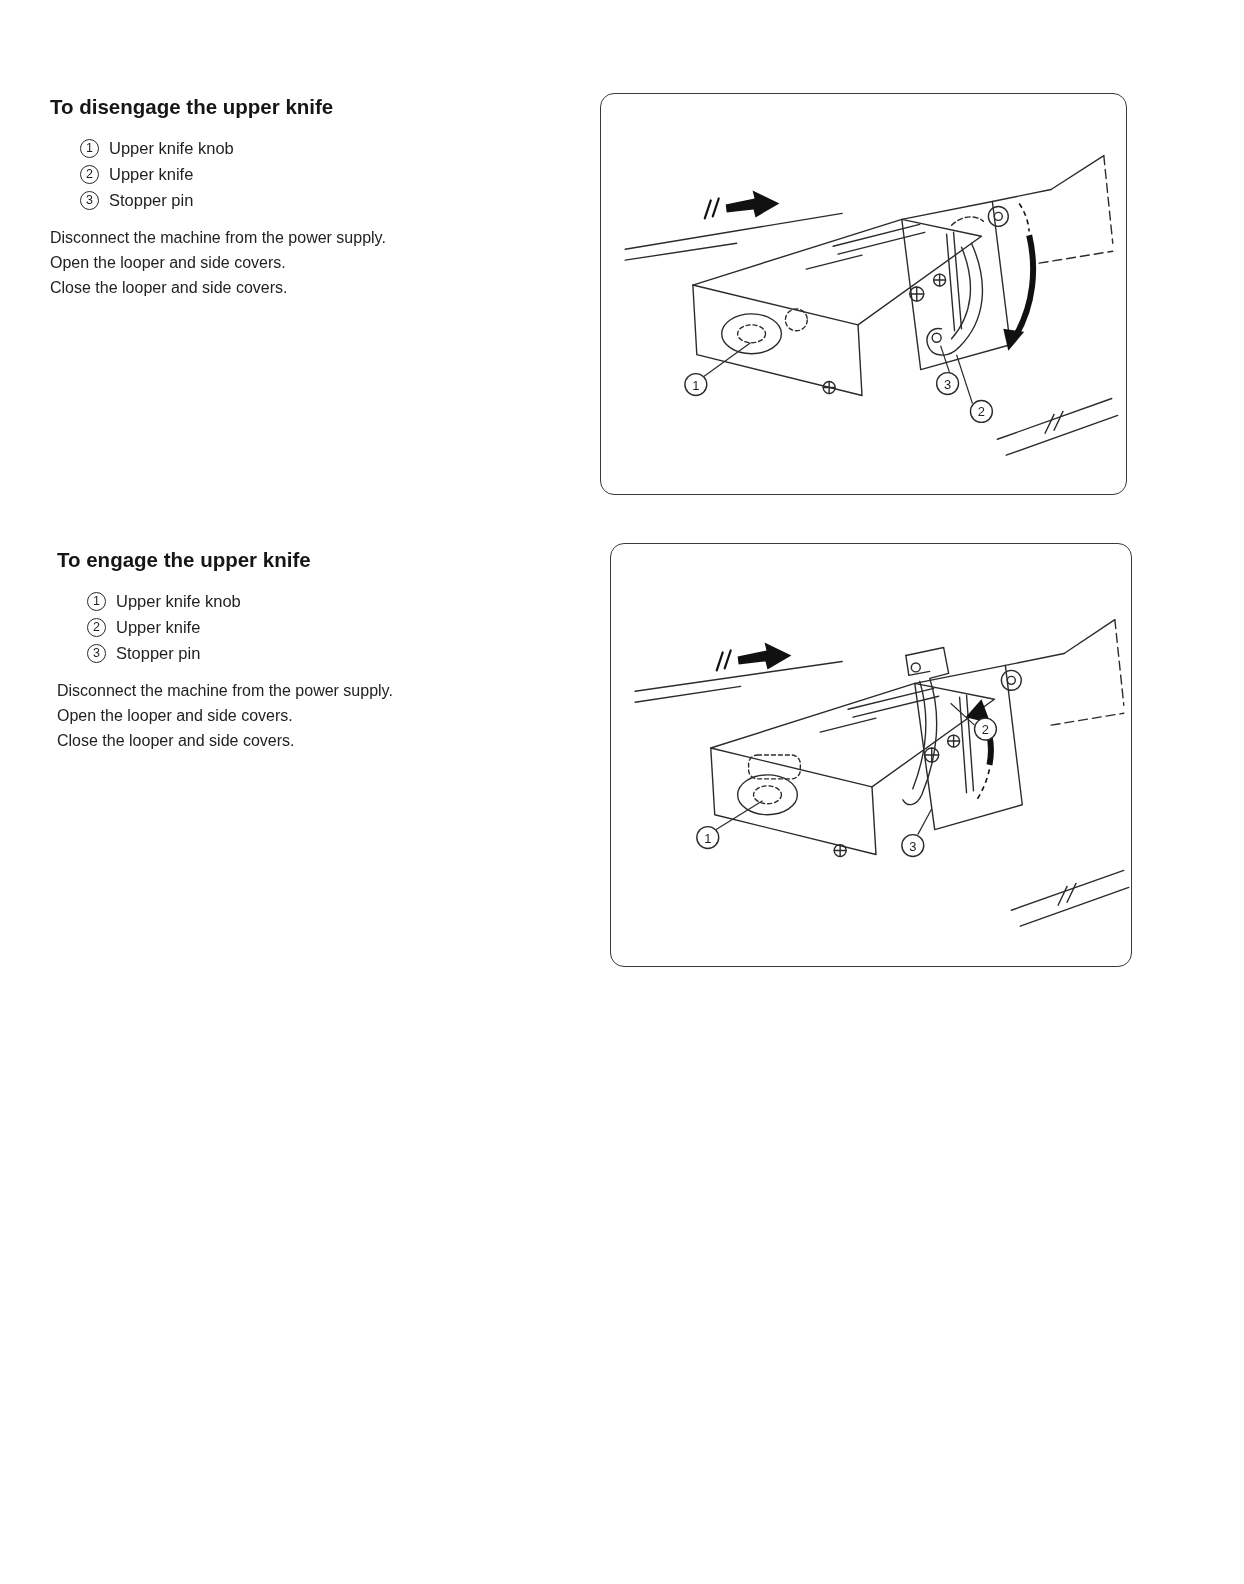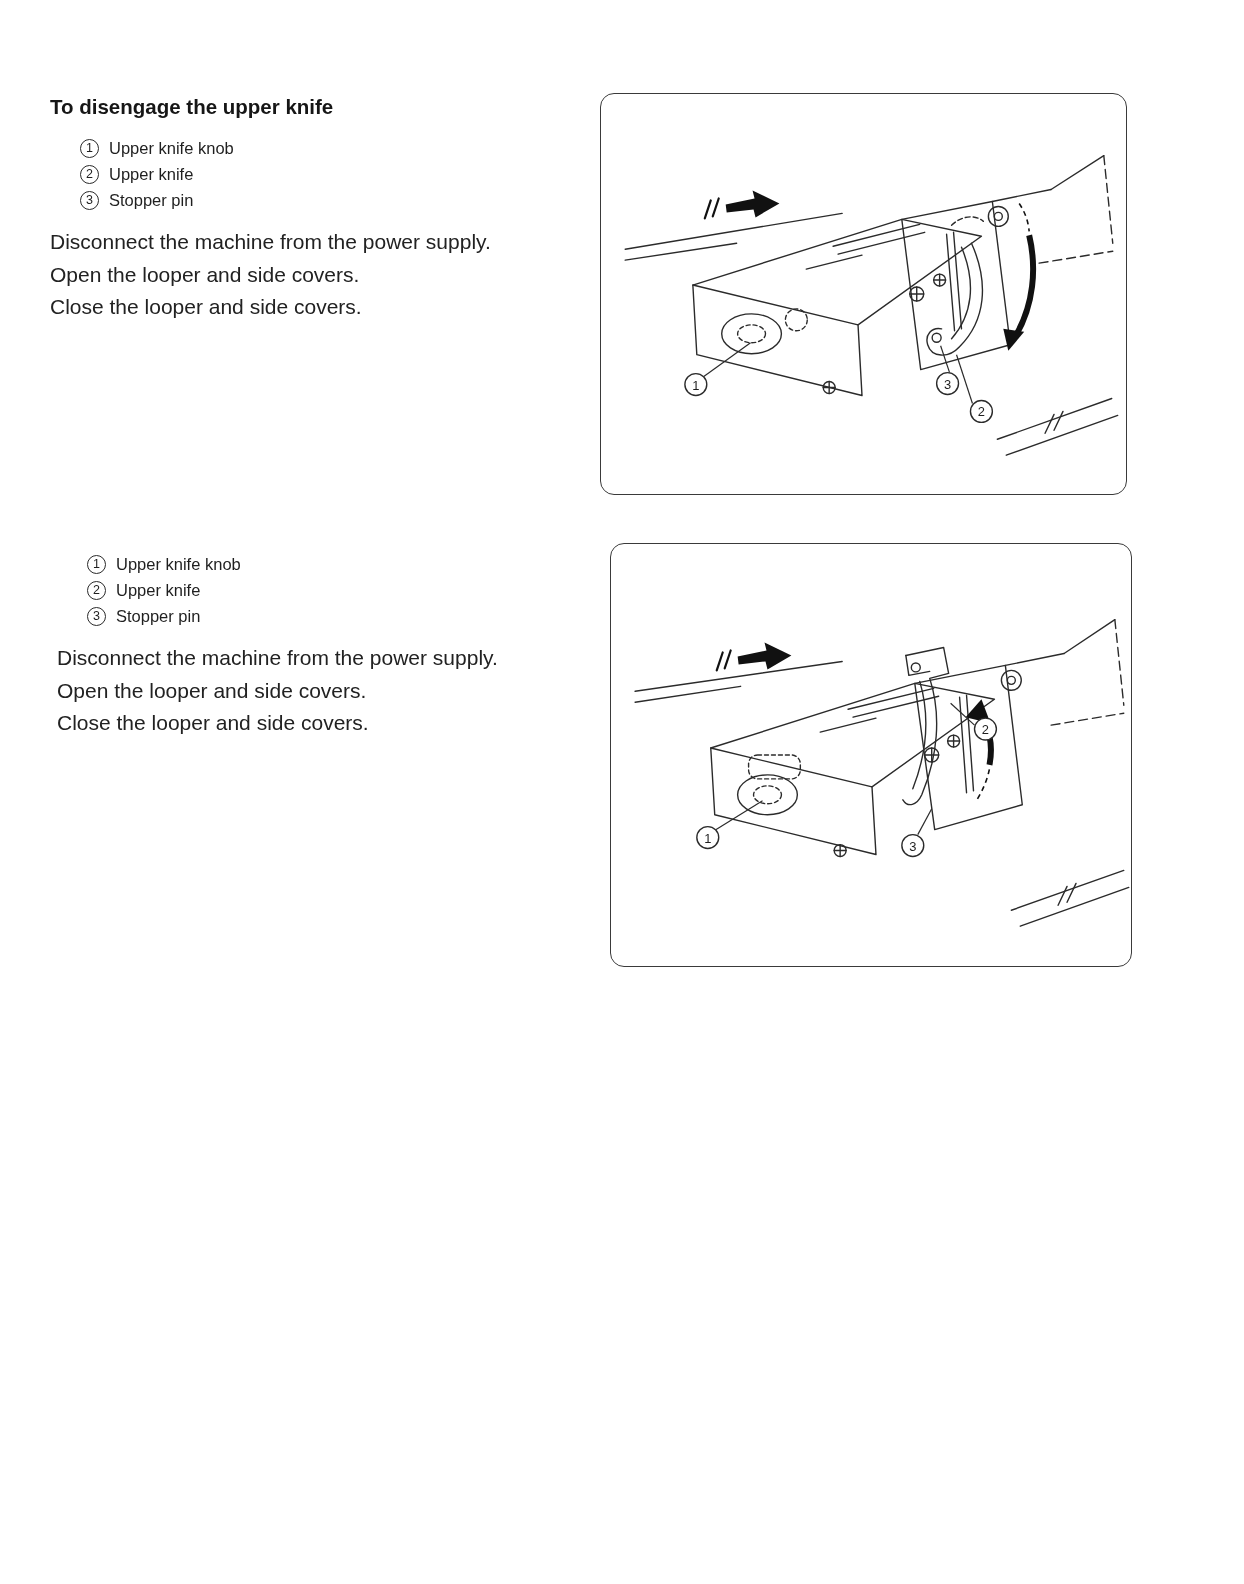--- a/index.html
+++ b/index.html
@@ -36,21 +36,21 @@
     width: 19px;
     height: 19px;
     border: 1.4px solid #2a2a2a;
     border-radius: 50%;
     font-size: 12.5px;
     line-height: 1;
     margin-right: 10px;
     flex: 0 0 auto;
   }
   .text-block p {
-    font-size: 21px;
+    font-size: 16px;
     line-height: 1.55;
     margin: 0 0;
     color: #222222;
   }
   .figure {
     position: absolute;
     border: 1.6px solid #3a3a3a;
     border-radius: 14px;
     background: #ffffff;
   }
@@ -174,20 +174,21 @@
       </g>
       <g>
         <path d="M 373 311 L 357 262" stroke="#2b2b2b" stroke-width="1.2" fill="none"></path>
         <circle cx="382" cy="319" r="11" fill="#ffffff" stroke="#2b2b2b" stroke-width="1.4"></circle>
         <text x="382" y="324" text-anchor="middle">2</text>
       </g>
     </svg>
   </div>
 
   <div class="text-block second">
+    <h2 class="section-heading">To engage the upper knife</h2>
     <ul class="parts">
       <li>
         <span class="cnum">1</span>
         <span>Upper knife knob</span>
       </li>
       <li>
         <span class="cnum">2</span>
         <span>Upper knife</span>
       </li>
       <li>

